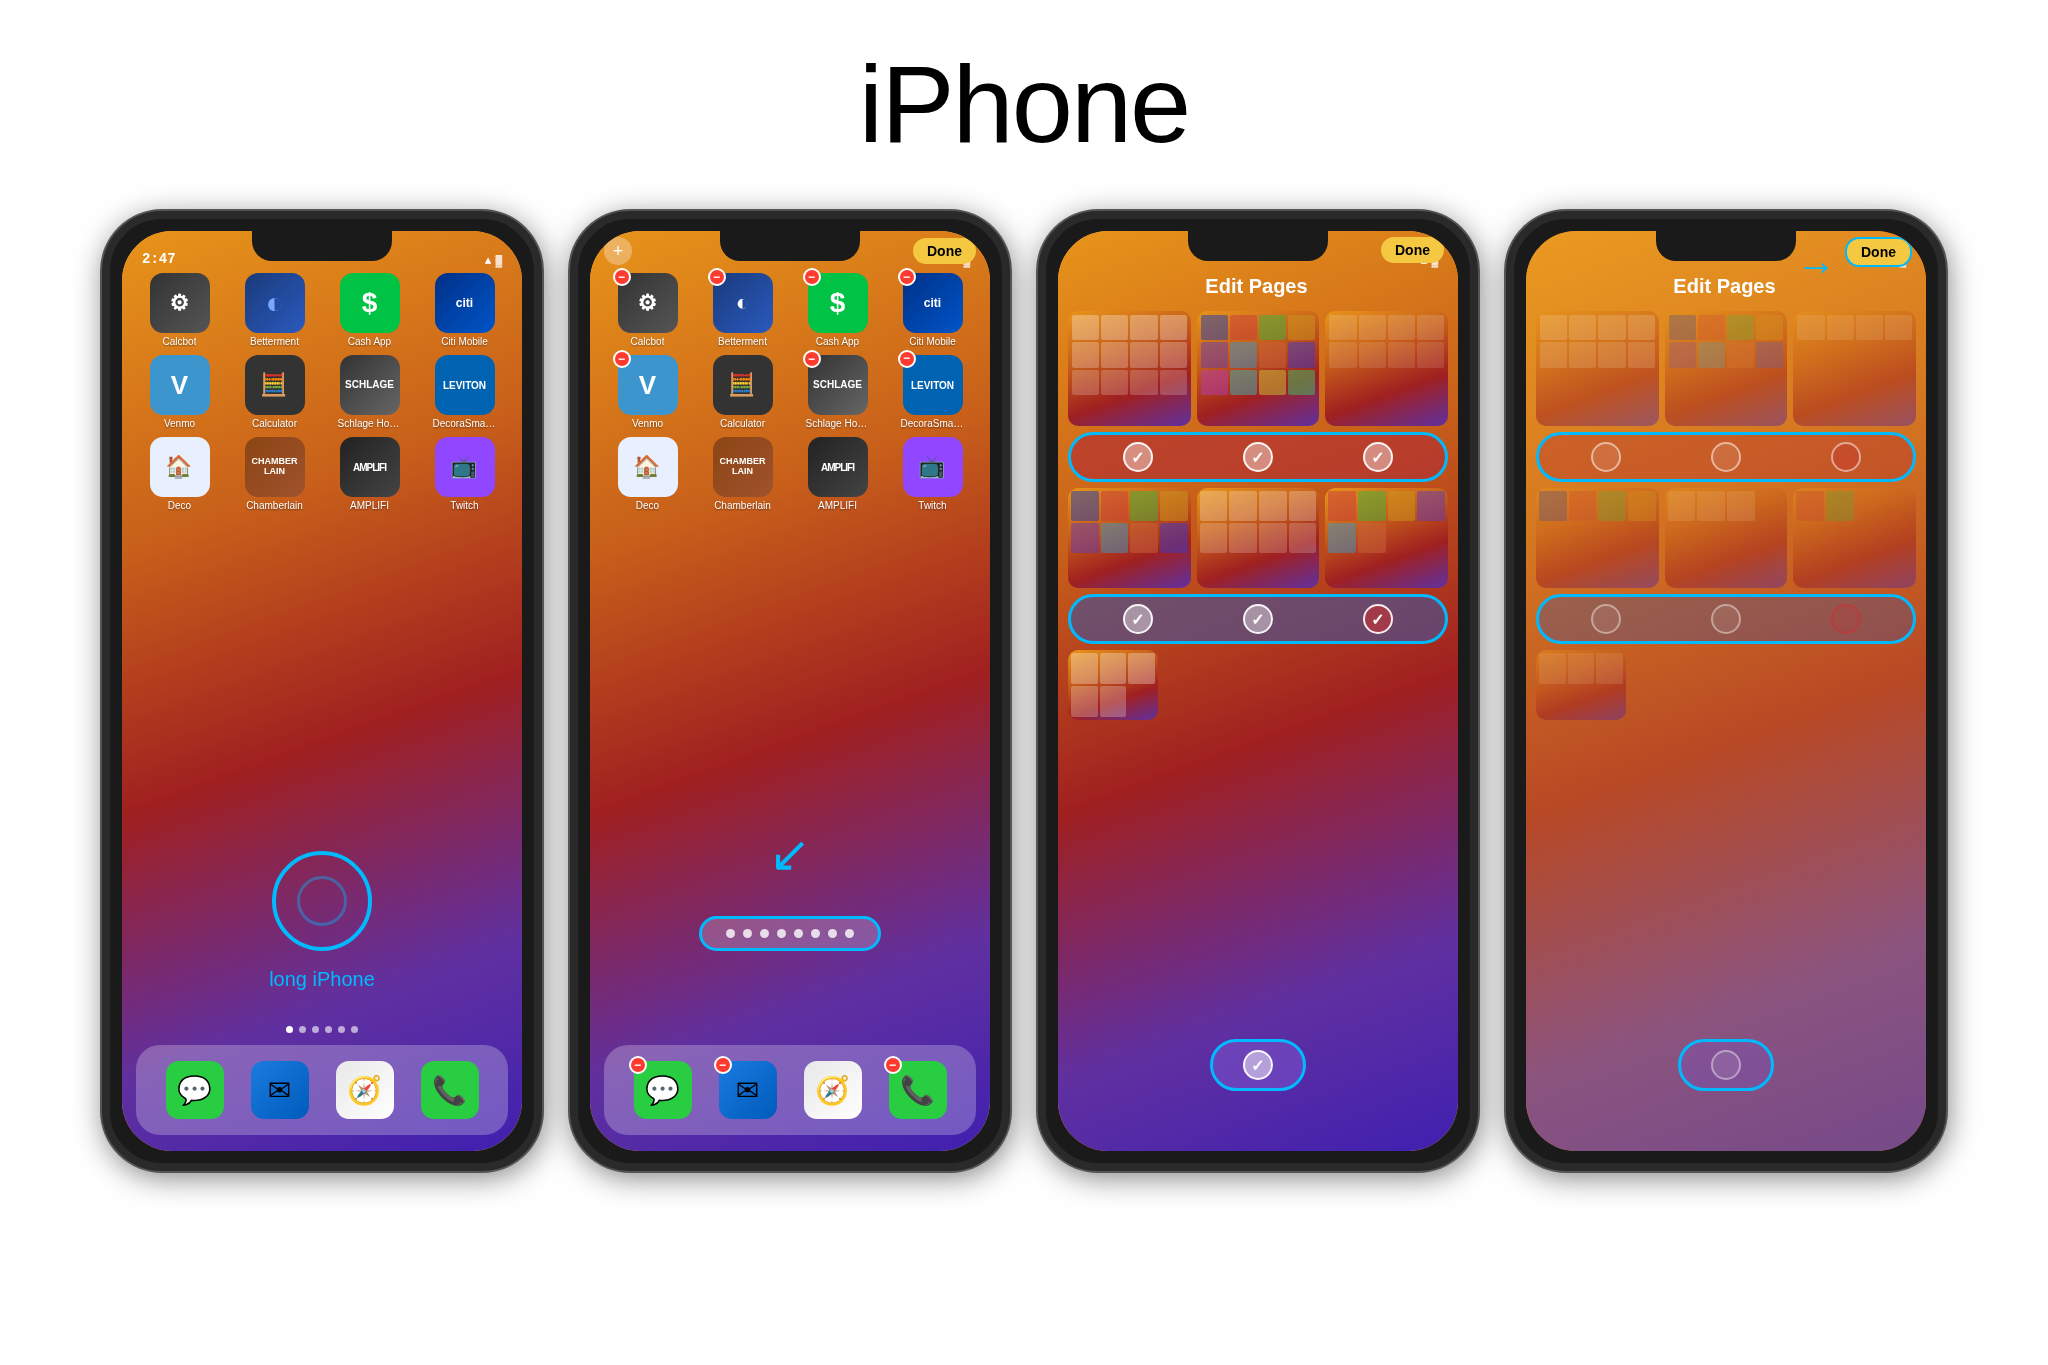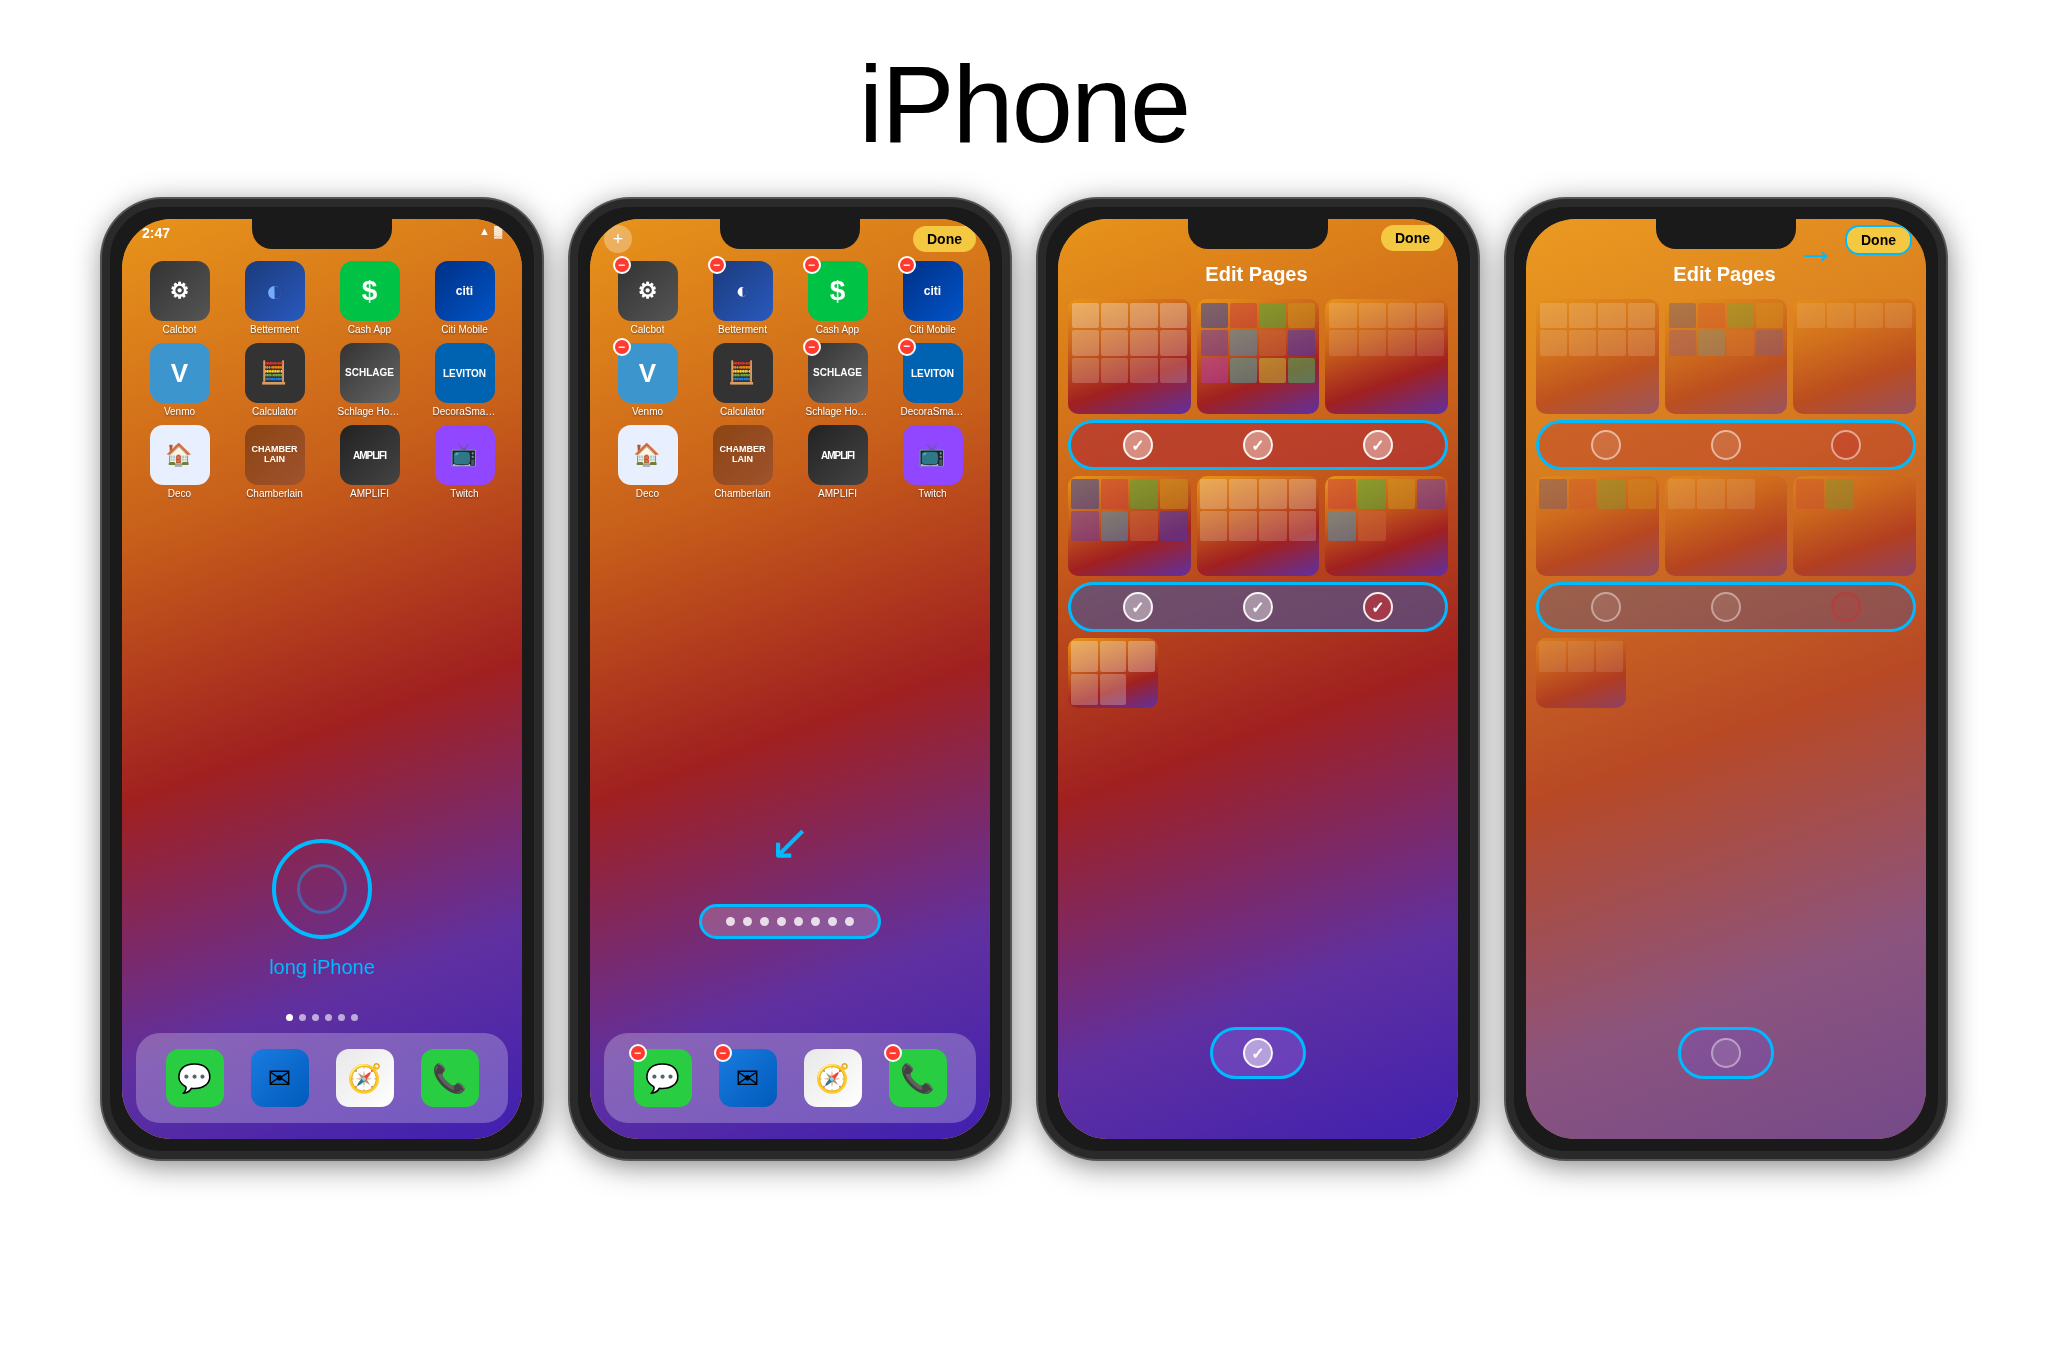--- a/index.html
+++ b/index.html
@@ -13,21 +13,21 @@
       flex-direction: column;
       align-items: center;
     }
 
     .page-title {
       font-size: 110px;
       font-weight: 400;
       letter-spacing: -2px;
       color: #000;
       margin-top: 40px;
-      margin-bottom: 32px;
+      margin-bottom: 44px;
     }
 
     .phones-row {
       display: flex;
       flex-direction: row;
       gap: 28px;
       align-items: flex-start;
       justify-content: center;
       padding: 0 40px;
     }
@@ -69,24 +69,25 @@
     }
 
     
     .status-bar {
       position: absolute;
       top: 0;
       left: 0;
       right: 0;
       height: 36px;
       display: flex;
-      align-items: flex-start;
+      align-items: flex-end;
       justify-content: space-between;
       padding: 6px 20px 0;
       z-index: 50;
+      font-family: Liberation Mono, monospace;
     }
     .status-time { font-size: 14px; font-weight: 600; color: #fff; }
     .status-icons { display: flex; gap: 4px; align-items: center; font-size: 11px; color: #fff; }
 
     
     .bg-ios {
       position: absolute;
       top: 0; left: 0; right: 0; bottom: 0;
       background: linear-gradient(160deg, #e8941a 0%, #c8601a 30%, #a02020 55%, #6030a0 80%, #4020b0 100%);
     }

